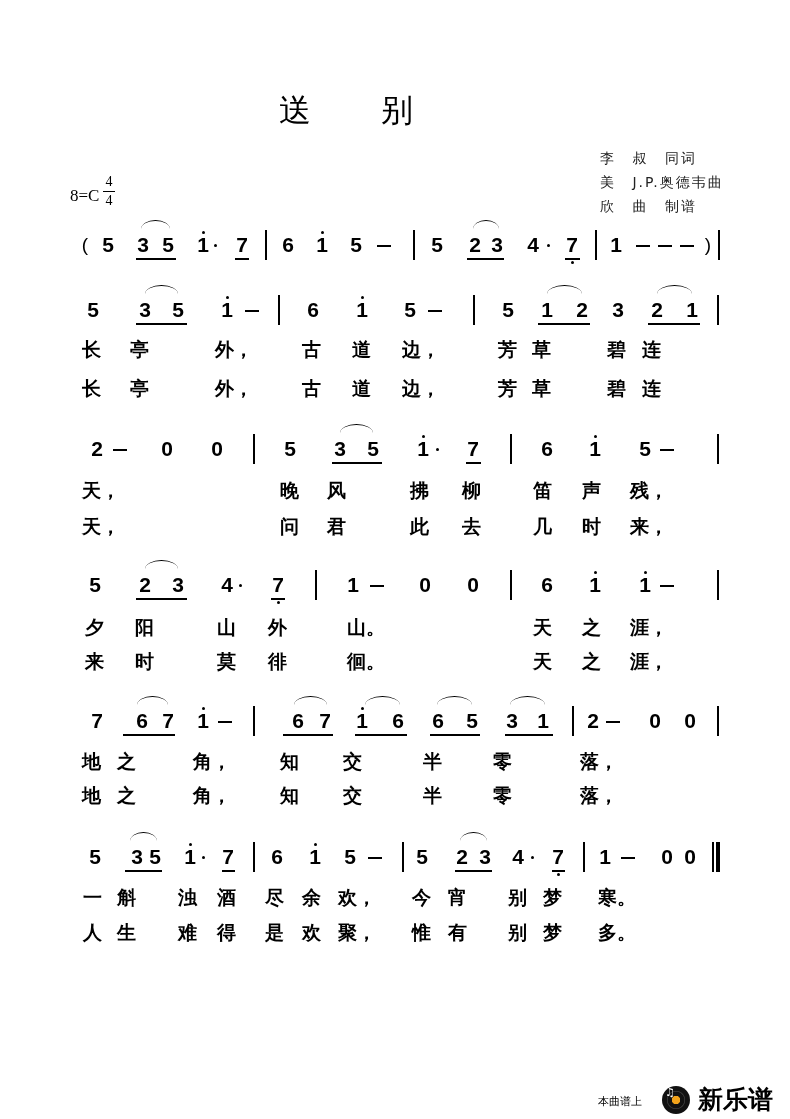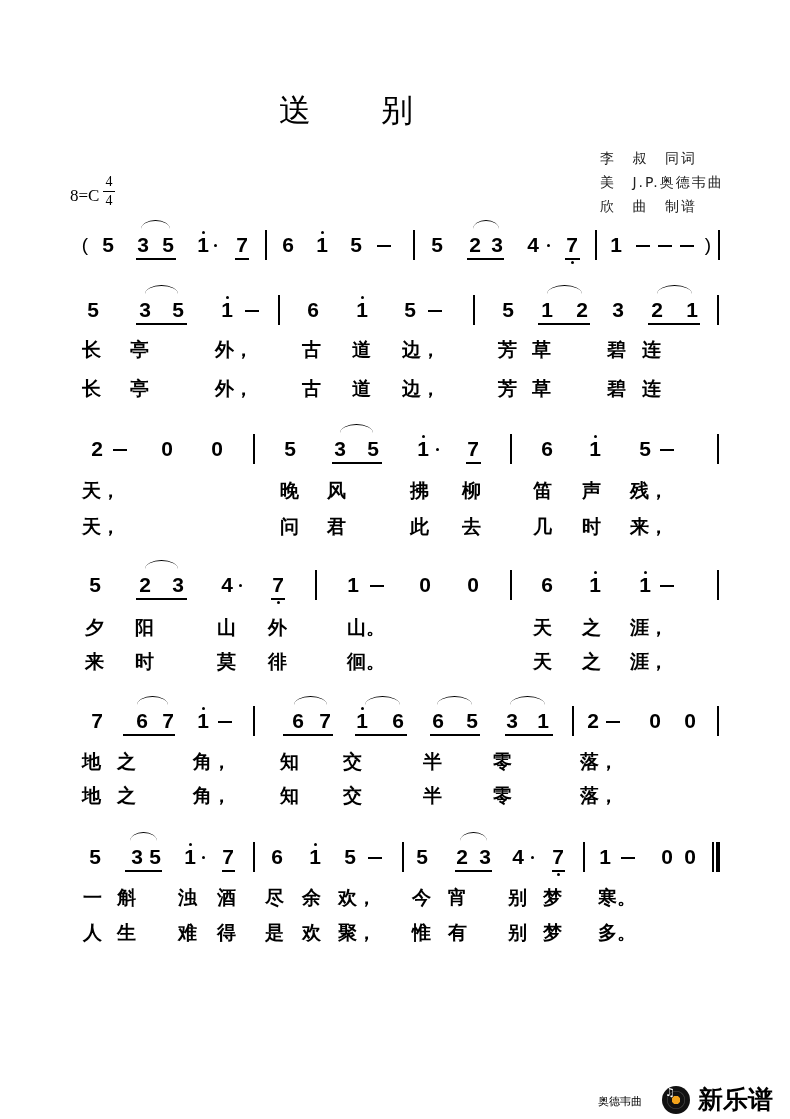--- a/index.html
+++ b/index.html
@@ -328,19 +328,19 @@
         <div class="ly" style="left: 348px; top: 64px;">聚，</div>
         <div class="ly" style="left: 422px; top: 64px;">惟</div>
         <div class="ly" style="left: 458px; top: 64px;">有</div>
         <div class="ly" style="left: 518px; top: 64px;">别</div>
         <div class="ly" style="left: 553px; top: 64px;">梦</div>
         <div class="ly" style="left: 608px; top: 64px;">多。</div>
       </div>
     </div>
 
   <div class="footer">
-    <span class="footer-prefix">奥德韦曲</span>
+    <span class="footer-prefix">本曲谱上</span>
     <span class="disc">
       <span class="disc-note">♫</span>
     </span>
     <span class="footer-brand">新乐谱</span>
   </div>
 </div>
 
 </body></html>

